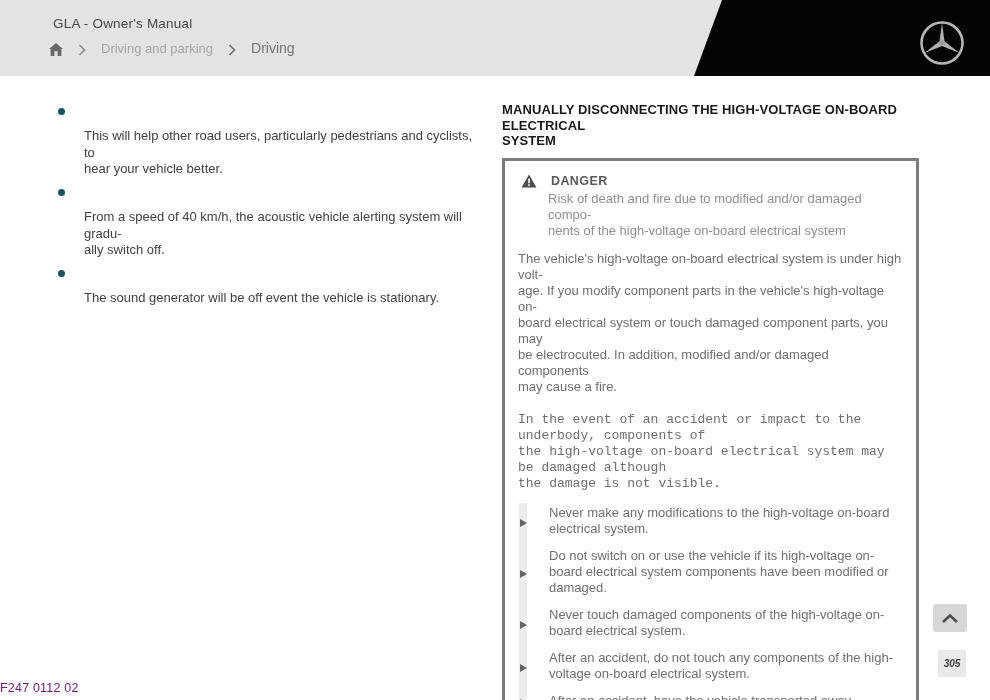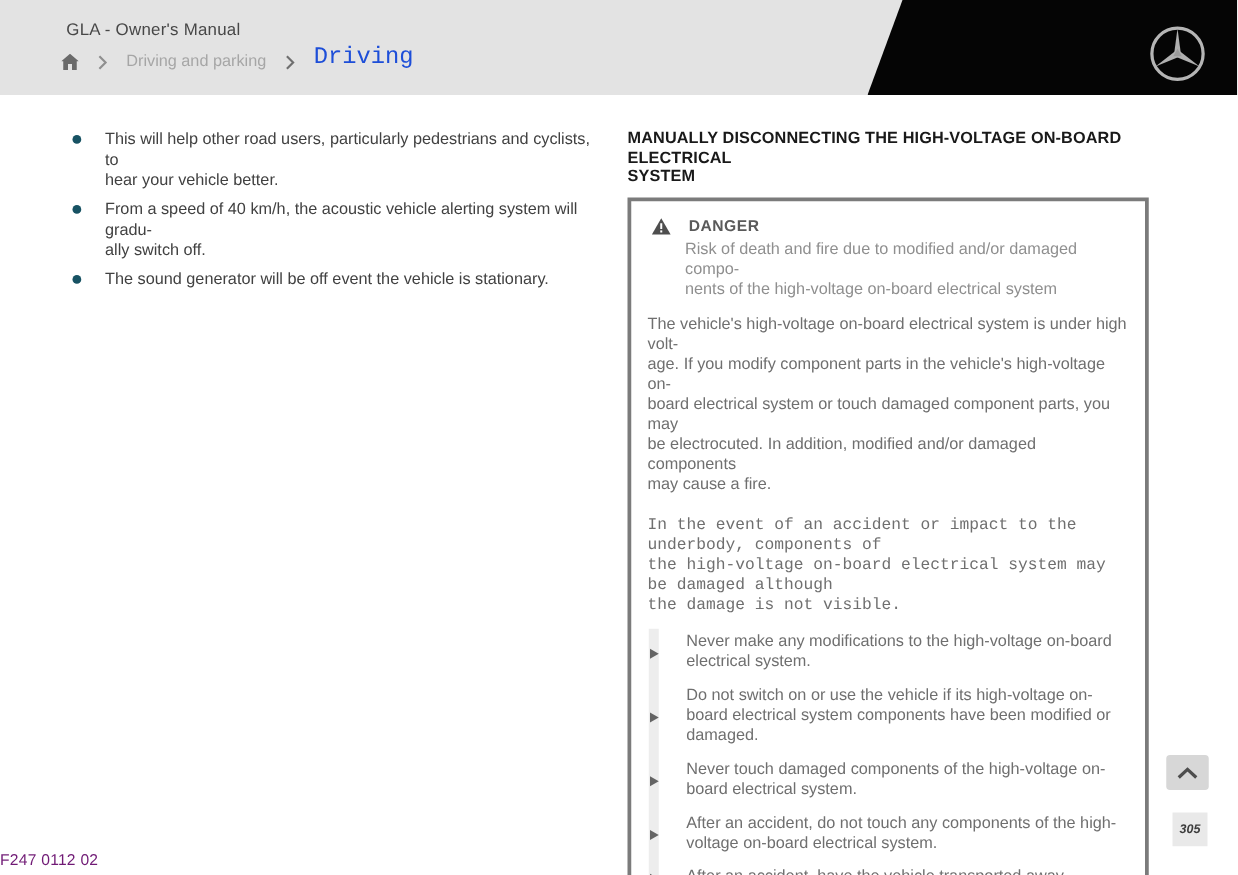--- a/index.html
+++ b/index.html
@@ -24,30 +24,30 @@
     position:absolute;left:53px;top:16px;
     font-size:13.5px;color:#474747;letter-spacing:0.2px;
   }
   .breadcrumb{
     position:absolute;left:49px;top:38px;height:18px;
     display:flex;align-items:flex-end;gap:15px;
   }
   .crumb-home{display:flex;align-items:center;cursor:pointer;}
   .crumb-sep{display:flex;align-items:center;}
   .crumb-muted{font-size:13px;color:#a6a6a6;cursor:pointer;}
-  .crumb-active{font-size:19px;color:#1d4ed8;font-family:Liberation Mono, monospace;}
+  .crumb-active{font-size:14px;color:#737373;}
   
   .left-col{position:absolute;left:48px;top:103px;width:435px;}
   .bullet-list{list-style:none;margin:0;padding:0;}
   .bullet-item{display:flex;margin-bottom:6.5px;font-size:13px;line-height:16.5px;color:#414141;}
   .bullet-dot{
     flex:none;width:7px;height:7px;border-radius:50%;
     margin:5px 0 0 10px;
   }
-  .bullet-text{margin-left:19px;white-space:pre-line;}
+  .bullet-text{margin-left:19px;white-space:pre-line;margin-top:25px;}
   
   .right-col{position:absolute;left:502px;top:102px;width:417px;}
   .section-heading{
     margin:0;font-size:13px;line-height:15.5px;font-weight:bold;
     color:#191919;letter-spacing:0.1px;white-space:pre-line;
   }
   .danger-box{
     box-sizing:border-box;width:417px;margin-top:9px;
     border:3px solid #7b7b7b;background:#ffffff;
     padding:13px 14px 13px 13px;

